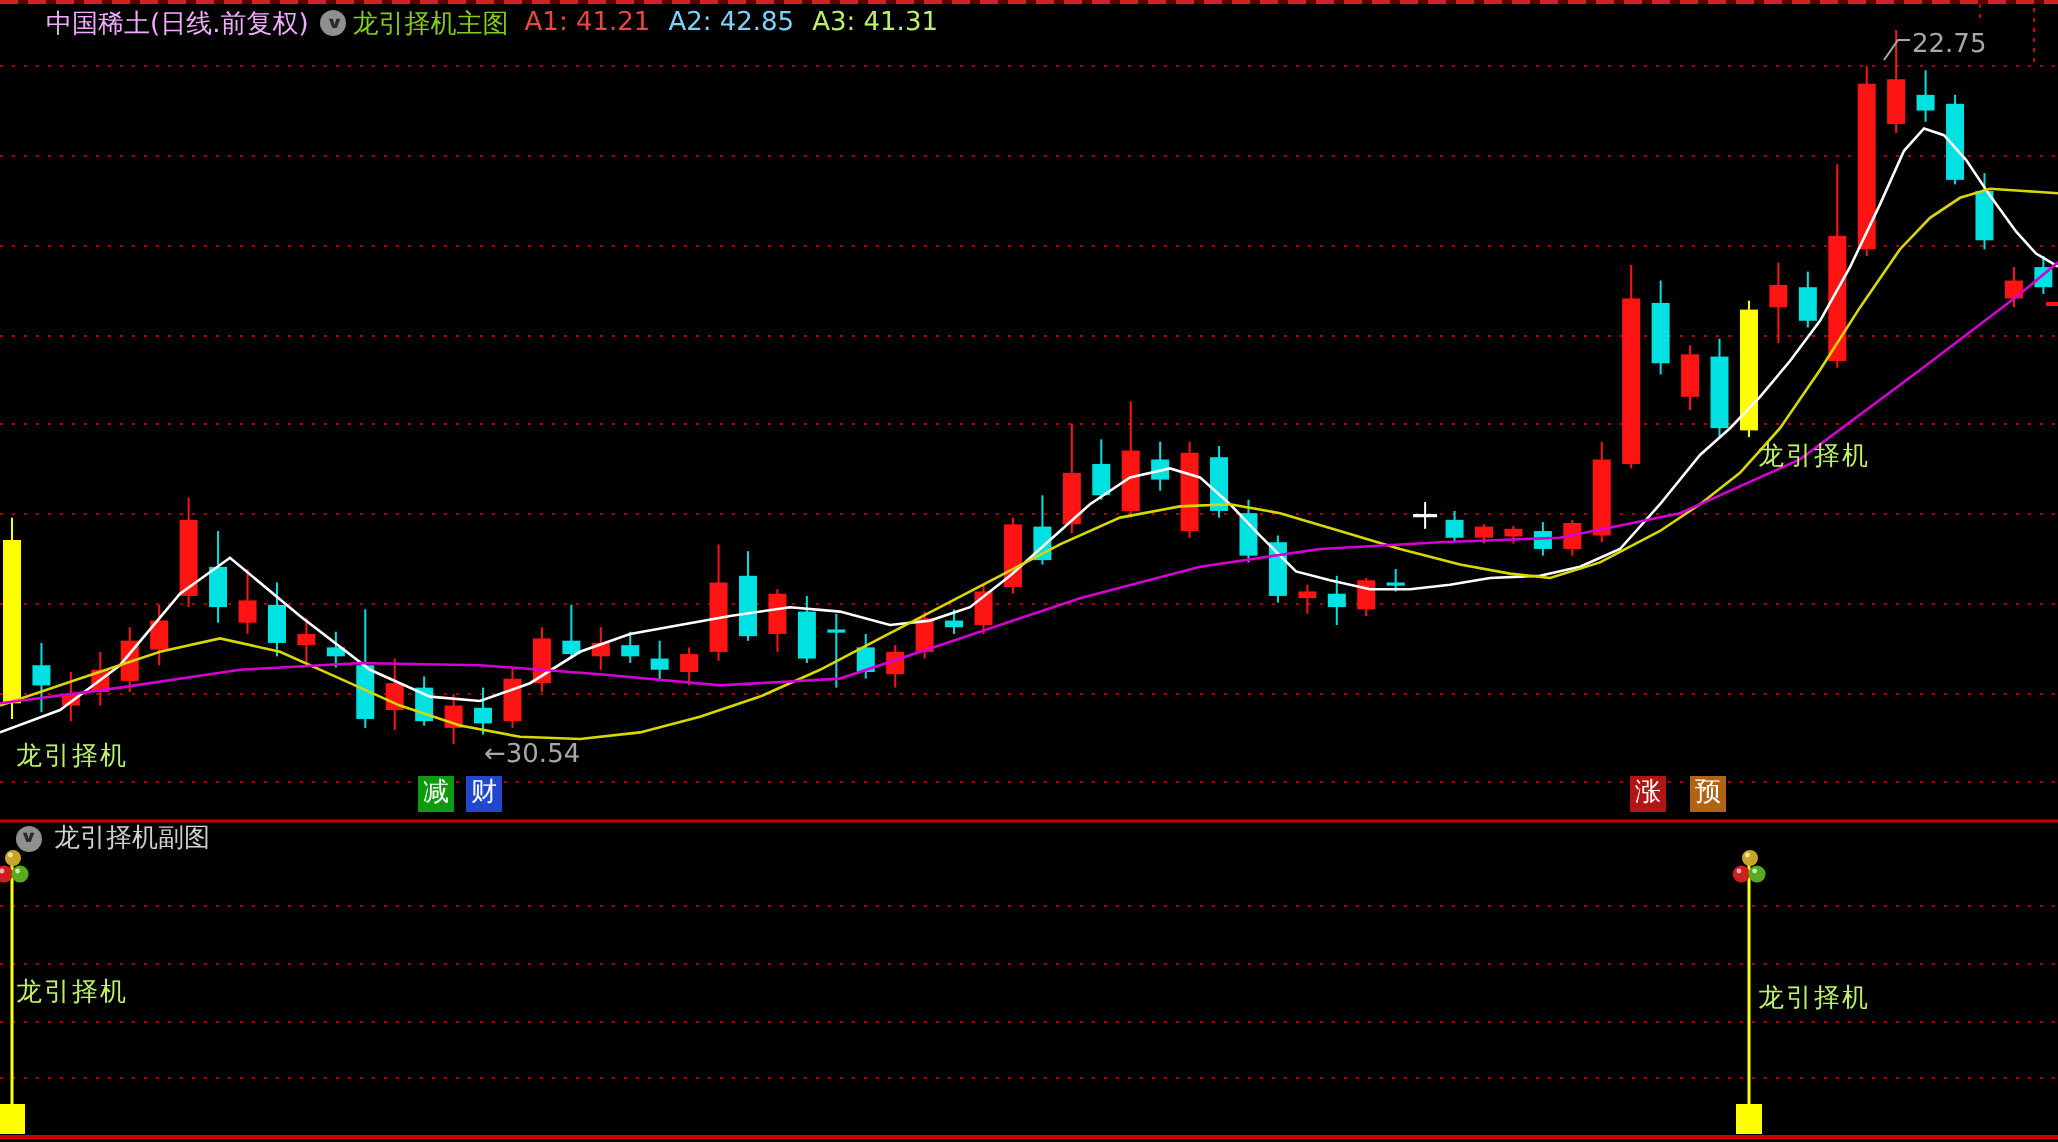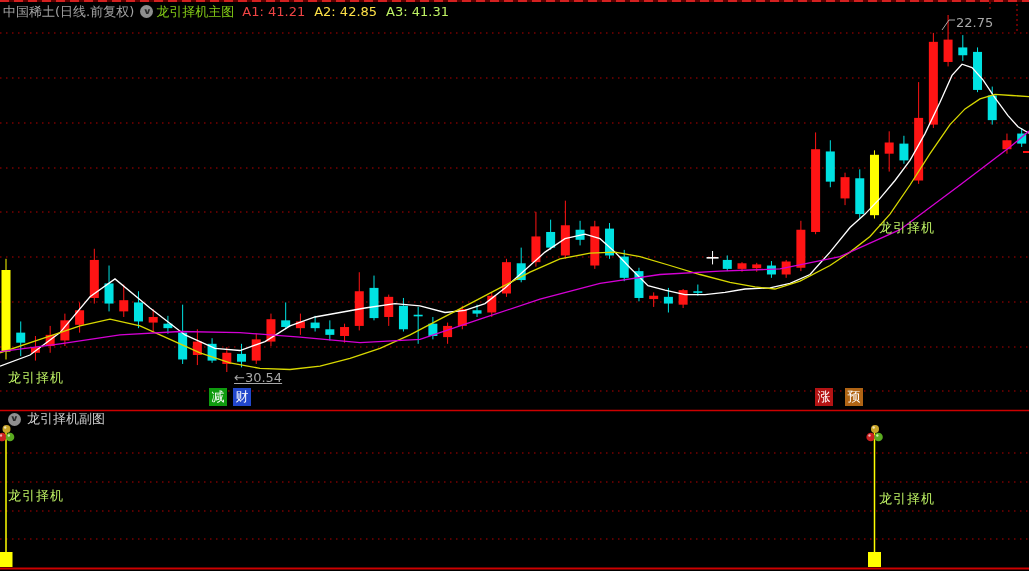--- a/index.html
+++ b/index.html
@@ -4,39 +4,39 @@
 <style>
   html,body{margin:0;padding:0;background:#000;}
   #screen{position:relative;width:1029px;height:571px;background:#000;overflow:hidden;
           font-family:"DejaVu Sans","Liberation Sans",sans-serif;}
   
   .top-border{position:absolute;left:0;top:0;width:1029px;height:2px;
     background:repeating-linear-gradient(90deg,#d42020 0 9px,#5c0000 9px 14px);}
   
   .main-header{position:absolute;left:3px;top:4px;height:15px;display:flex;align-items:center;
     font-size:13px;color:#ddd;white-space:nowrap;}
-  .main-header .sym{color:#a3a3a3;}
+  .main-header .sym{color:#f0abfc;margin-left:20px;}
   .dd-icon{width:13px;height:13px;border-radius:50%;background:#8f8f8f;display:inline-flex;
     align-items:center;justify-content:center;margin:0 3px 0 6px;}
   .dd-icon .chev{color:#2a2a2a;font-size:8px;line-height:8px;transform:scaleX(1.4);font-weight:bold;}
   .ind-name{color:#84cc16;margin-right:8px;}
   .hv{margin-right:9px;}
   
   .sub-header{position:absolute;left:8px;top:412px;height:14px;display:flex;align-items:center;
     font-size:13px;color:#cfcfcf;}
   .sub-header .dd-icon{margin:0 6px 0 0;}
   
   .lbl{position:absolute;color:#bef264;font-size:13px;letter-spacing:1px;white-space:nowrap;}
   .lbl-main-left{left:8px;top:369px;}
   .lbl-main-right{left:879px;top:219px;}
   .lbl-sub-left{left:8px;top:487px;}
   .lbl-sub-right{left:879px;top:490px;}
   
   .ann{position:absolute;color:#a8a8a8;font-size:13px;white-space:nowrap;}
-  .ann-low{left:234px;top:370px;text-decoration:underline;}
+  .ann-low{left:242px;top:370px;}
   .ann-high{left:956px;top:15px;}
   
   .badge{position:absolute;top:388px;width:18px;height:18px;display:flex;align-items:center;
     justify-content:center;color:#fff;font-size:13px;line-height:18px;}
   .badge-jian{left:209px;} .badge-cai{left:233px;} .badge-zhang{left:815px;} .badge-yu{left:845px;}
   svg{position:absolute;left:0;top:0;}
 </style>
 </head>
 <body>
 
@@ -241,21 +241,21 @@
 
   <div class="top-border"></div>
 
   <div class="main-header">
     <span class="sym">中国稀土(日线.前复权)</span>
     <span class="dd-icon">
         <span class="chev">∨</span>
       </span>
     <span class="ind-name">龙引择机主图</span>
     <span class="hv" style="color: #ef4444;">A1: 41.21</span>
-    <span class="hv" style="color: #fde047;">A2: 42.85</span>
+    <span class="hv" style="color: #7dd3fc;">A2: 42.85</span>
     <span class="hv" style="color: #bef264;">A3: 41.31</span>
   </div>
 
   <div class="lbl lbl-main-left">龙引择机</div>
   <div class="lbl lbl-main-right">龙引择机</div>
 
   <div class="ann ann-low">←30.54</div>
   <div class="ann ann-high">22.75</div>
 
   <div class="badge badge-jian" style="background-color: rgb(15, 155, 15);">减</div>

